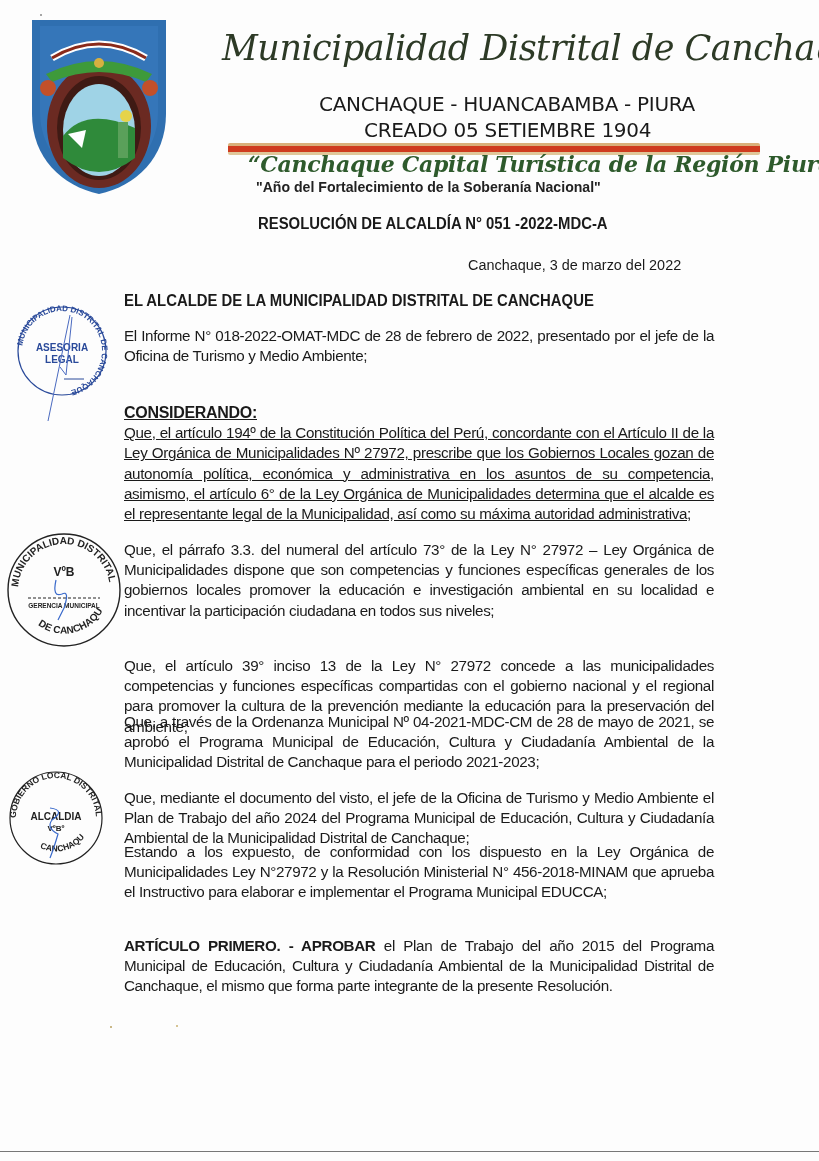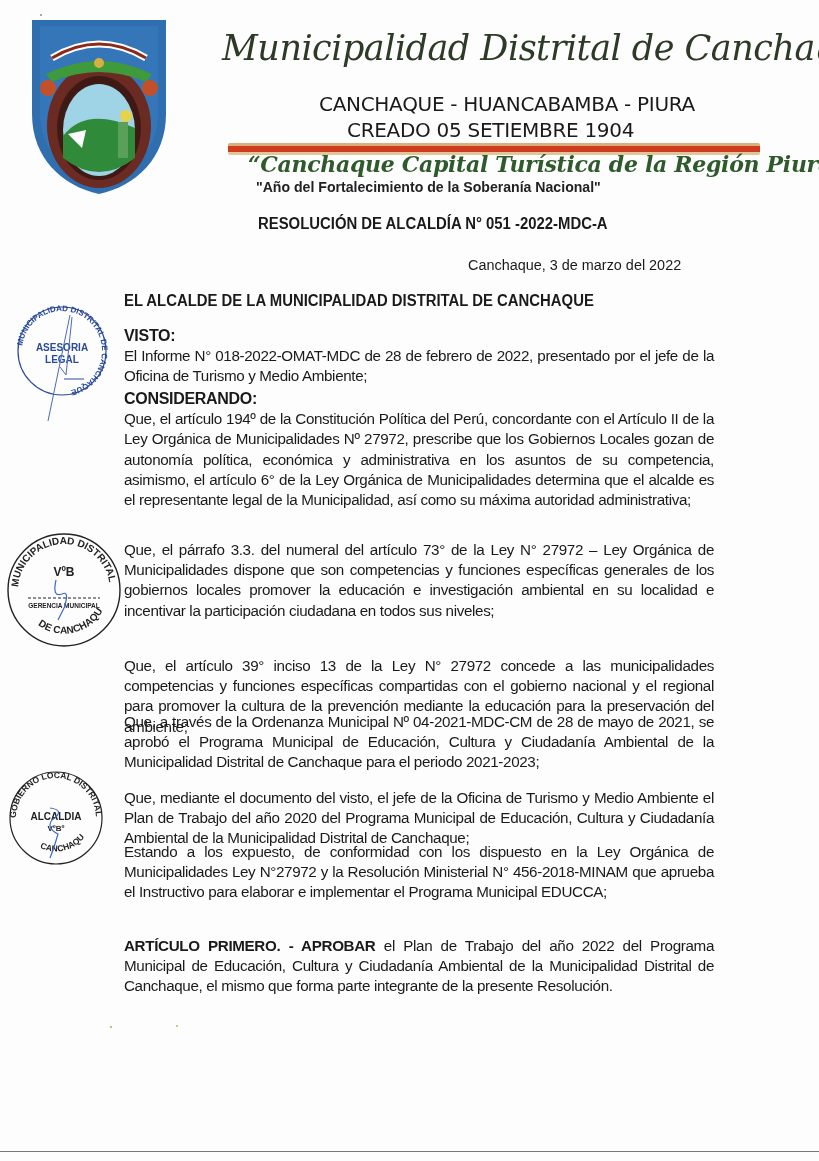--- a/index.html
+++ b/index.html
@@ -4,21 +4,21 @@
 <style>
   html, body { margin: 0; padding: 0; background: #fdfdfd; }
   body { width: 819px; height: 1161px; position: relative; overflow: hidden; font-family: "Liberation Sans", sans-serif; color: #1a1a1a; }
   .abs { position: absolute; }
 
   
   .crest { left: 26px; top: 18px; width: 146px; height: 178px; }
   .title-script { left: 222px; top: 28px; width: 560px; font-family: "DejaVu Serif", serif; font-style: italic; font-size: 35px; color: #2d3a26; letter-spacing: -0.5px; white-space: nowrap; }
   .subline { font-family: "DejaVu Sans", sans-serif; font-size: 20px; color: #1a1a1a; white-space: nowrap; letter-spacing: -0.3px; }
   .sub1 { left: 319px; top: 92px; }
-  .sub2 { left: 347px; top: 118px; }
+  .sub2 { left: 364px; top: 118px; }
   .colorbar { left: 228px; top: 143px; width: 532px; height: 12px;
     background: linear-gradient(to bottom, #d9b07a 0, #d9b07a 3px, #cf3b1f 3px, #cf3b1f 9px, #e0c79a 9px, #e0c79a 12px);
     border-radius: 2px; }
   .slogan { left: 248px; top: 151px; font-family: "DejaVu Serif", serif; font-style: italic; font-weight: bold; font-size: 22px; color: #2e5a2c; white-space: nowrap; letter-spacing: -0.3px; }
   .year-motto { left: 256px; top: 178px; font-size: 15px; font-family: "Liberation Sans", sans-serif; font-weight: bold; color: #222; white-space: nowrap; transform: scaleX(0.94); transform-origin: left; }
 
   
   .res-title { left: 258px; top: 215px; font-weight: bold; font-size: 16px; white-space: nowrap; transform: scaleX(0.93); transform-origin: left; }
   .date-line { left: 468px; top: 256px; font-size: 15.5px; white-space: nowrap; transform: scaleX(0.93); transform-origin: left; }
   .alcalde { left: 124px; top: 292px; font-weight: bold; font-size: 16px; white-space: nowrap; transform: scaleX(0.93); transform-origin: left; }
@@ -64,36 +64,35 @@
 <div class="abs subline sub2">CREADO 05 SETIEMBRE 1904</div>
 <div class="abs colorbar"></div>
 <div class="abs slogan">“Canchaque Capital Turística de la Región Piura”</div>
 <div class="abs year-motto">"Año del Fortalecimiento de la Soberanía Nacional"</div>
 
 <div class="abs res-title">RESOLUCIÓN DE ALCALDÍA N° 051 -2022-MDC-A</div>
 <div class="abs date-line">Canchaque, 3 de marzo del 2022</div>
 <div class="abs alcalde">EL ALCALDE DE LA MUNICIPALIDAD DISTRITAL DE CANCHAQUE</div>
 
 <div class="abs body-block" style="top:326px;">
-  <div class="heading">VISTO:</div>
   <p class="para">El Informe N° 018-2022-OMAT-MDC de 28 de febrero de 2022, presentado por el jefe de la Oficina de Turismo y Medio Ambiente;</p>
 </div>
 
-<div class="abs body-block" style="top:389px;">
+<div class="abs body-block" style="top:403px;text-decoration:underline;">
   <div class="heading">CONSIDERANDO:</div>
   <p class="para">Que, el artículo 194º de la Constitución Política del Perú, concordante con el Artículo II de la Ley Orgánica de Municipalidades Nº 27972, prescribe que los Gobiernos Locales gozan de autonomía política, económica y administrativa en los asuntos de su competencia, asimismo, el artículo 6° de la Ley Orgánica de Municipalidades determina que el alcalde es el representante legal de la Municipalidad, así como su máxima autoridad administrativa;</p>
 </div>
 <p class="abs body-block para" style="top:540px;">Que, el párrafo 3.3. del numeral del artículo 73° de la Ley N° 27972 – Ley Orgánica de Municipalidades dispone que son competencias y funciones específicas generales de los gobiernos locales promover la educación e investigación ambiental en su localidad e incentivar la participación ciudadana en todos sus niveles;</p>
 <p class="abs body-block para" style="top:656px;">Que, el artículo 39° inciso 13 de la Ley N° 27972 concede a las municipalidades competencias y funciones específicas compartidas con el gobierno nacional y el regional para promover la cultura de la prevención mediante la educación para la preservación del ambiente;</p>
 <p class="abs body-block para" style="top:712px;">Que, a través de la Ordenanza Municipal Nº 04-2021-MDC-CM de 28 de mayo de 2021, se aprobó el Programa Municipal de Educación, Cultura y Ciudadanía Ambiental de la Municipalidad Distrital de Canchaque para el periodo 2021-2023;</p>
-<p class="abs body-block para" style="top:788px;">Que, mediante el documento del visto, el jefe de la Oficina de Turismo y Medio Ambiente el Plan de Trabajo del año 2020 del Programa Municipal de Educación, Cultura y Ciudadanía Ambiental de la Municipalidad Distrital de Canchaque;</p>
+<p class="abs body-block para" style="top:788px;">Que, mediante el documento del visto, el jefe de la Oficina de Turismo y Medio Ambiente el Plan de Trabajo del año 2024 del Programa Municipal de Educación, Cultura y Ciudadanía Ambiental de la Municipalidad Distrital de Canchaque;</p>
 <p class="abs body-block para" style="top:842px;">Estando a los expuesto, de conformidad con los dispuesto en la Ley Orgánica de Municipalidades Ley N°27972 y la Resolución Ministerial N° 456-2018-MINAM que aprueba el Instructivo para elaborar e implementar el Programa Municipal EDUCCA;</p>
 
 <div class="abs body-block" style="top:936px;">
-  <p class="para"><span class="bold">ARTÍCULO PRIMERO. - APROBAR</span><span> el Plan de Trabajo del año 2022 del Programa Municipal de Educación, Cultura y Ciudadanía Ambiental de la Municipalidad Distrital de Canchaque, el mismo que forma parte integrante de la presente Resolución.</span></p>
+  <p class="para"><span class="bold">ARTÍCULO PRIMERO. - APROBAR</span><span> el Plan de Trabajo del año 2015 del Programa Municipal de Educación, Cultura y Ciudadanía Ambiental de la Municipalidad Distrital de Canchaque, el mismo que forma parte integrante de la presente Resolución.</span></p>
 </div>
 
 <div class="stamp" style="left:8px; top:305px;">
   <svg width="110" height="120" viewBox="0 0 110 120">
     <defs>
         <path id="s1ring" d="M14 46 A40 40 0 1 1 94 46 A40 40 0 1 1 14 46"></path>
       </defs>
     <circle cx="54" cy="46" r="44" fill="none" stroke="#2a4a9a" stroke-width="1.2"></circle>
     <text font-family="Liberation Sans, sans-serif" font-size="8" font-weight="bold" fill="#2a4a9a"><textPath href="#s1ring" startOffset="2%">MUNICIPALIDAD DISTRITAL DE CANCHAQUE</textPath></text>
     <text x="54" y="46" text-anchor="middle" font-family="Liberation Sans, sans-serif" font-size="10" font-weight="bold" fill="#2a4a9a">ASESORIA</text>

